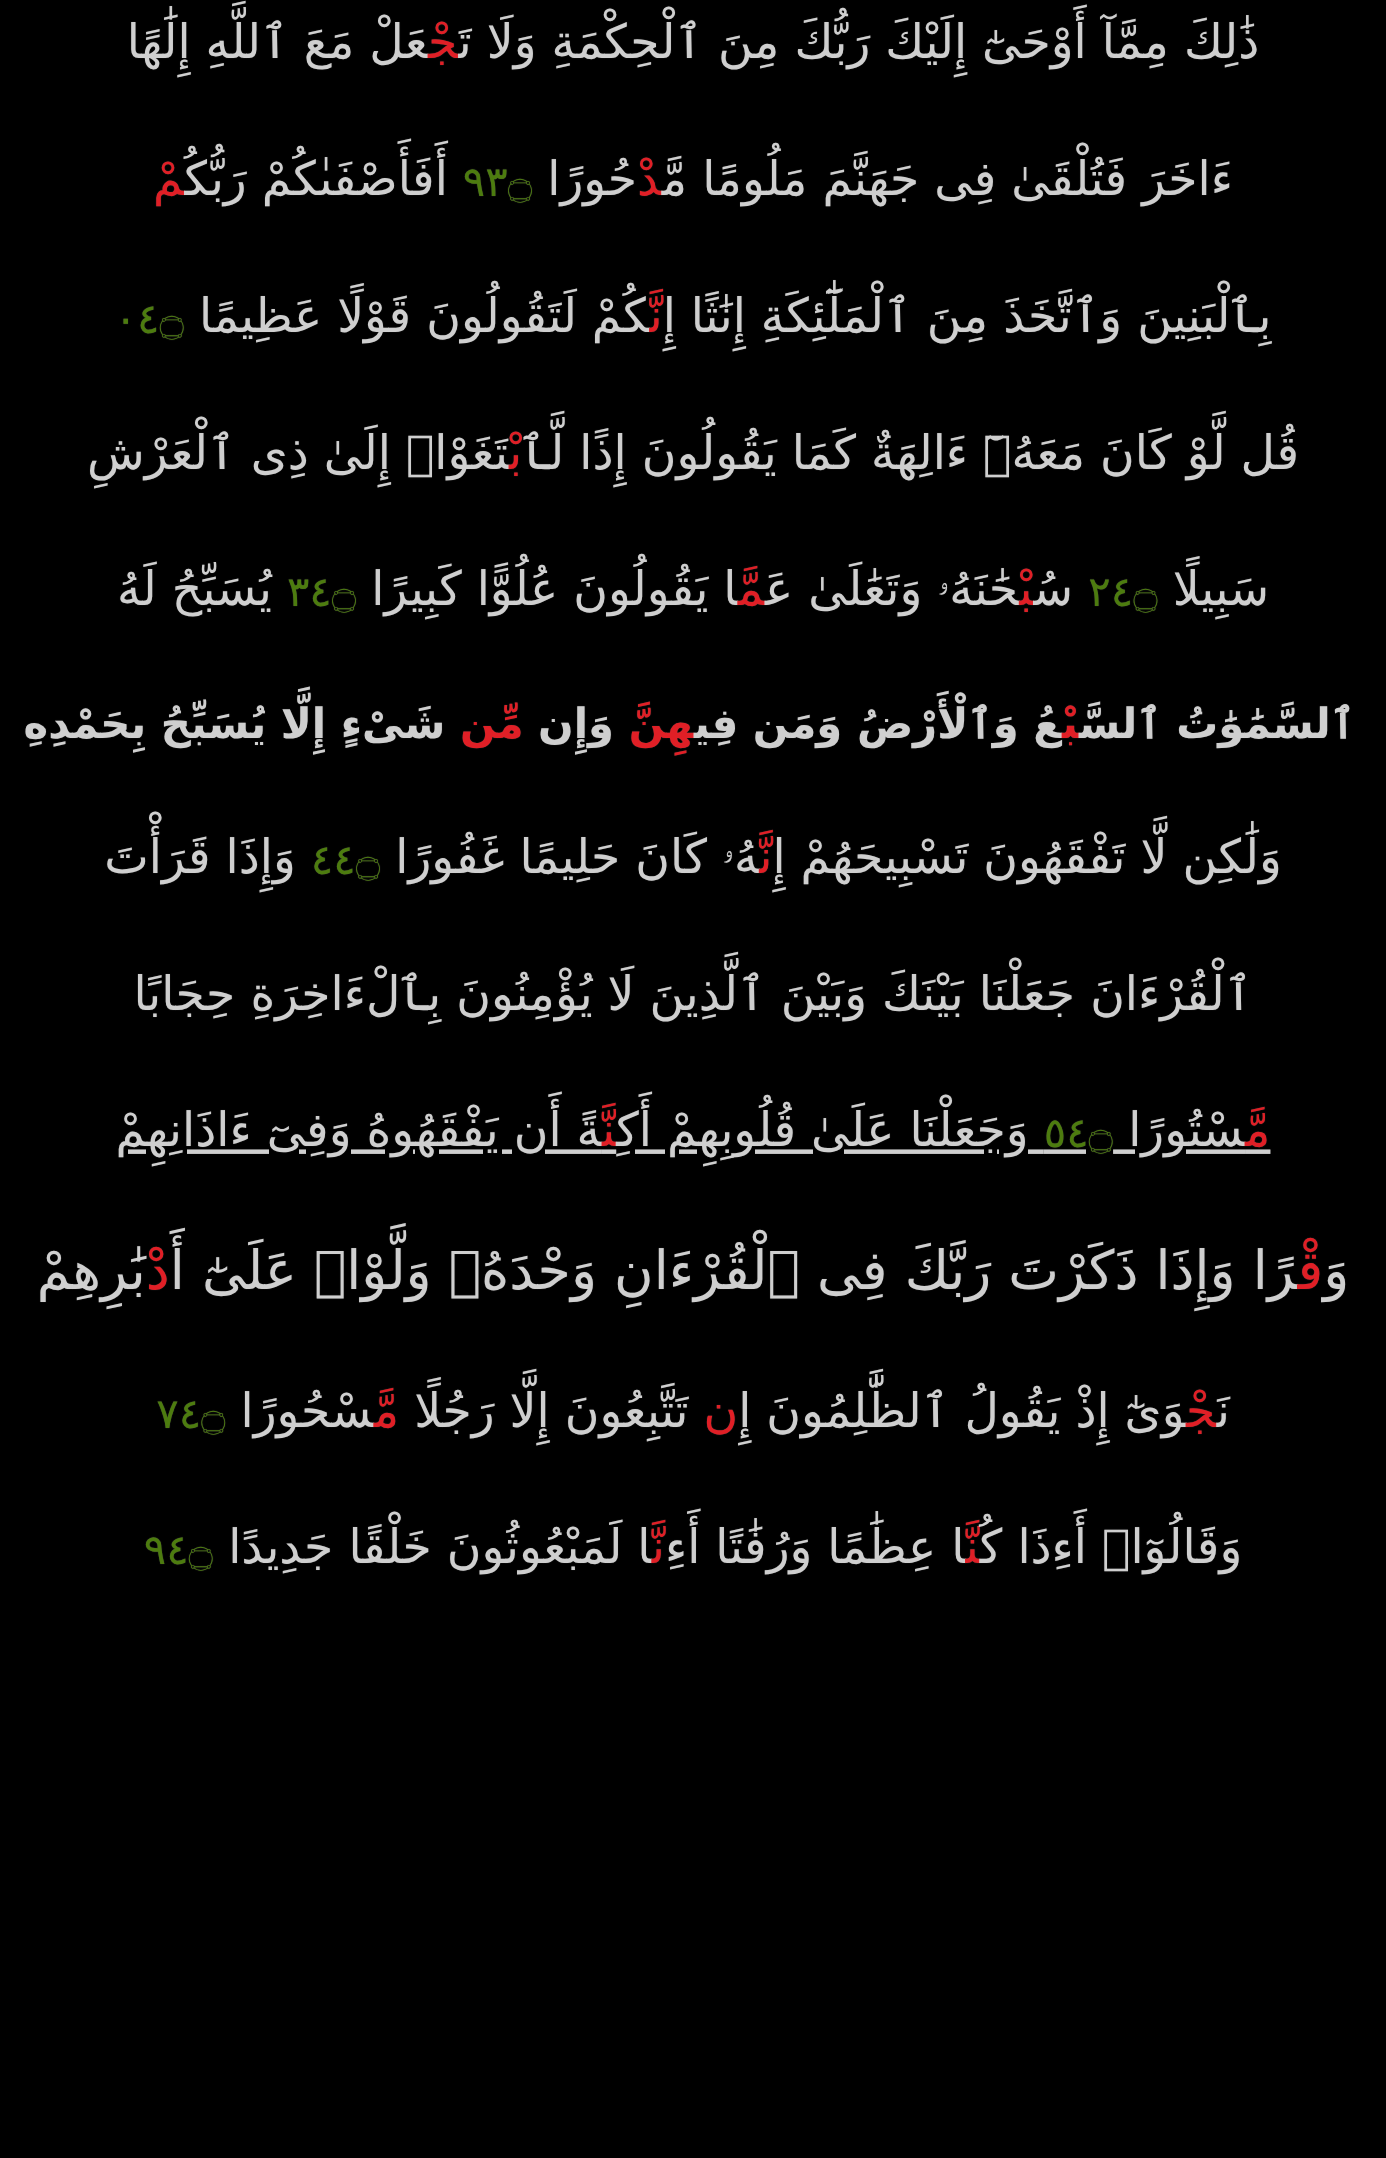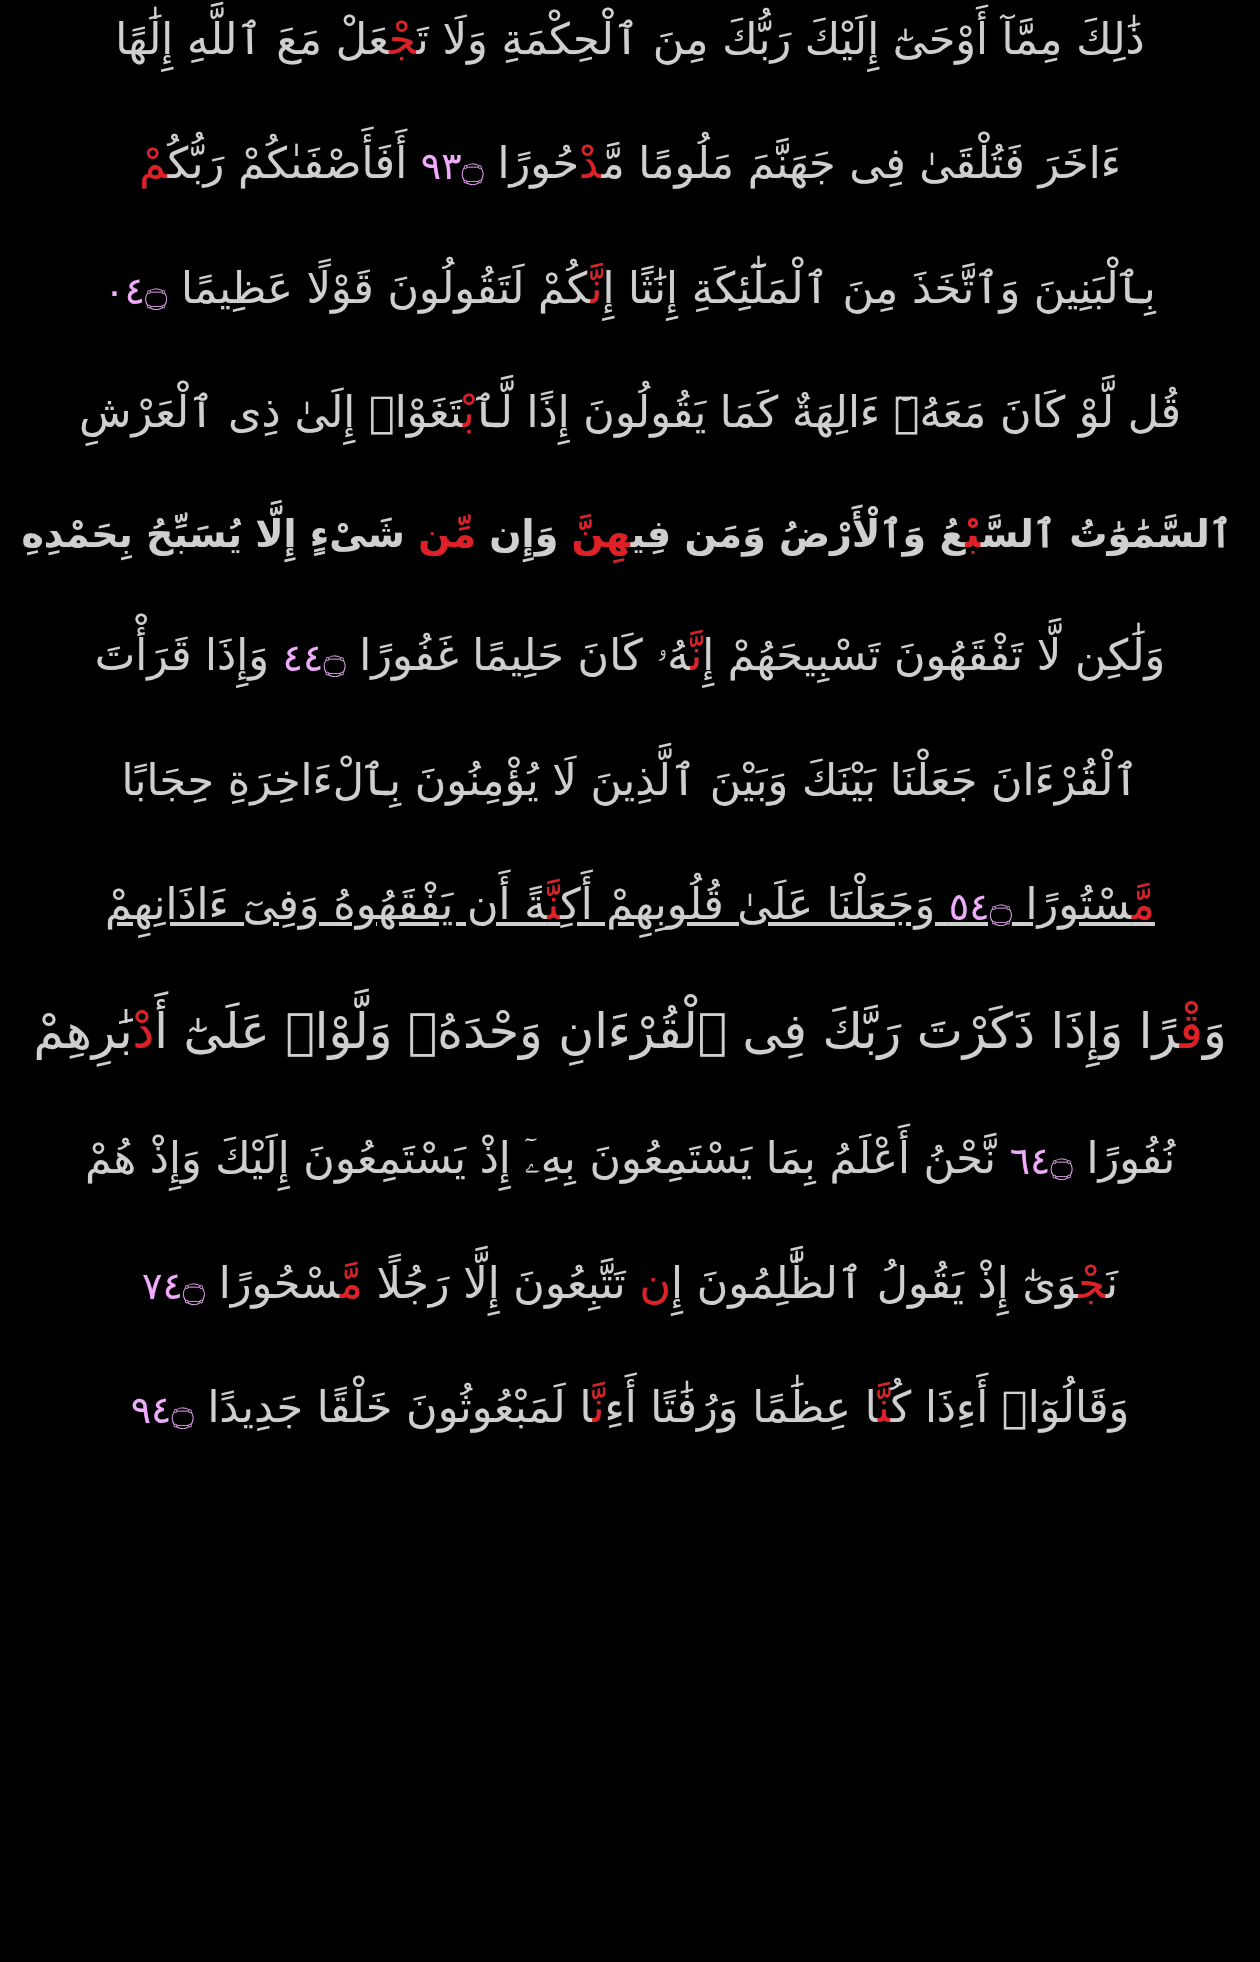--- a/index.html
+++ b/index.html
@@ -33,34 +33,34 @@
     font-size: 43px;
     line-height: 1.02;
     white-space: nowrap;
     letter-spacing: 0px;
     text-shadow: 0 0 1px rgba(255,255,255,0.25);
   }
   .line .hl {
     color: #e01f26;
   }
   .line .aya {
-    color: #f0abfc;
+    color: #4d7c0f;
     font-size: 38px;
     vertical-align: middle;
   }
 </style>
 </head>
 <body>
 
 <div class="page">
   <div class="line" style="font-size: 43px;"><span>ذَٰلِكَ مِمَّآ أَوْحَىٰٓ إِلَيْكَ رَبُّكَ مِنَ ٱلْحِكْمَةِ وَلَا تَ</span><span class="hl">جْ</span><span>عَلْ مَعَ ٱللَّهِ إِلَٰهًا</span></div>
   <div class="line" style="font-size: 43px;"><span>ءَاخَرَ فَتُلْقَىٰ فِى جَهَنَّمَ مَلُومًا مَّ</span><span class="hl">دْ</span><span>حُورًا </span><span class="aya">۝٣٩</span><span> أَفَأَصْفَىٰكُمْ رَبُّكُ</span><span class="hl">مْ</span></div>
   <div class="line" style="font-size: 43px;"><span>بِٱلْبَنِينَ وَٱتَّخَذَ مِنَ ٱلْمَلَٰٓئِكَةِ إِنَٰثًا إِ</span><span class="hl">نَّ</span><span>كُمْ لَتَقُولُونَ قَوْلًا عَظِيمًا </span><span class="aya">۝٤٠</span></div>
   <div class="line" style="font-size: 43px;"><span>قُل لَّوْ كَانَ مَعَهُۥٓ ءَالِهَةٌ كَمَا يَقُولُونَ إِذًا لَّٱ</span><span class="hl">بْ</span><span>تَغَوْا۟ إِلَىٰ ذِى ٱلْعَرْشِ</span></div>
+  <div class="line" style="font-size: 43px;"><span>سَبِيلًا </span><span class="aya">۝٤٢</span><span> سُ</span><span class="hl">بْ</span><span>حَٰنَهُۥ وَتَعَٰلَىٰ عَ</span><span class="hl">مَّ</span><span>ا يَقُولُونَ عُلُوًّا كَبِيرًا </span><span class="aya">۝٤٣</span><span> يُسَبِّحُ لَهُ</span></div>
   <div class="line" style="font-size: 38px; font-weight: bold;"><span>ٱلسَّمَٰوَٰتُ ٱلسَّ</span><span class="hl">بْ</span><span>عُ وَٱلْأَرْضُ وَمَن فِي</span><span class="hl">هِنَّ</span><span> وَإِن </span><span class="hl">مِّن</span><span> شَىْءٍ إِلَّا يُسَبِّحُ بِحَمْدِهِ</span></div>
   <div class="line" style="font-size: 43px;"><span>وَلَٰكِن لَّا تَفْقَهُونَ تَسْبِيحَهُمْ إِ</span><span class="hl">نَّ</span><span>هُۥ كَانَ حَلِيمًا غَفُورًا </span><span class="aya">۝٤٤</span><span> وَإِذَا قَرَأْتَ</span></div>
   <div class="line" style="font-size: 43px;"><span>ٱلْقُرْءَانَ جَعَلْنَا بَيْنَكَ وَبَيْنَ ٱلَّذِينَ لَا يُؤْمِنُونَ بِٱلْءَاخِرَةِ حِجَابًا</span></div>
   <div class="line" style="font-size: 43px; text-decoration: underline;"><span class="hl">مَّ</span><span>سْتُورًا </span><span class="aya">۝٤٥</span><span> وَجَعَلْنَا عَلَىٰ قُلُوبِهِمْ أَكِ</span><span class="hl">نَّ</span><span>ةً أَن يَفْقَهُوهُ وَفِىٓ ءَاذَانِهِمْ</span></div>
   <div class="line" style="font-size: 49px;"><span>وَ</span><span class="hl">قْ</span><span>رًا وَإِذَا ذَكَرْتَ رَبَّكَ فِى ٱلْقُرْءَانِ وَحْدَهُۥ وَلَّوْا۟ عَلَىٰٓ أَ</span><span class="hl">دْ</span><span>بَٰرِهِمْ</span></div>
-  <div class="line" style="font-size: 43px;"><span>نُفُورًا </span><span class="aya">۝٤٦</span><span> نَّحْنُ أَعْلَمُ بِمَا يَسْتَمِعُونَ بِهِۦٓ إِذْ يَسْتَمِعُونَ إِلَيْكَ وَإِذْ هُمْ</span></div>
   <div class="line" style="font-size: 43px;"><span>نَ</span><span class="hl">جْ</span><span>وَىٰٓ إِذْ يَقُولُ ٱلظَّٰلِمُونَ إِ</span><span class="hl">ن</span><span> تَتَّبِعُونَ إِلَّا رَجُلًا </span><span class="hl">مَّ</span><span>سْحُورًا </span><span class="aya">۝٤٧</span></div>
   <div class="line" style="font-size: 43px;"><span>وَقَالُوٓا۟ أَءِذَا كُ</span><span class="hl">نَّ</span><span>ا عِظَٰمًا وَرُفَٰتًا أَءِ</span><span class="hl">نَّ</span><span>ا لَمَبْعُوثُونَ خَلْقًا جَدِيدًا </span><span class="aya">۝٤٩</span></div>
 </div>
 
 </body></html>

